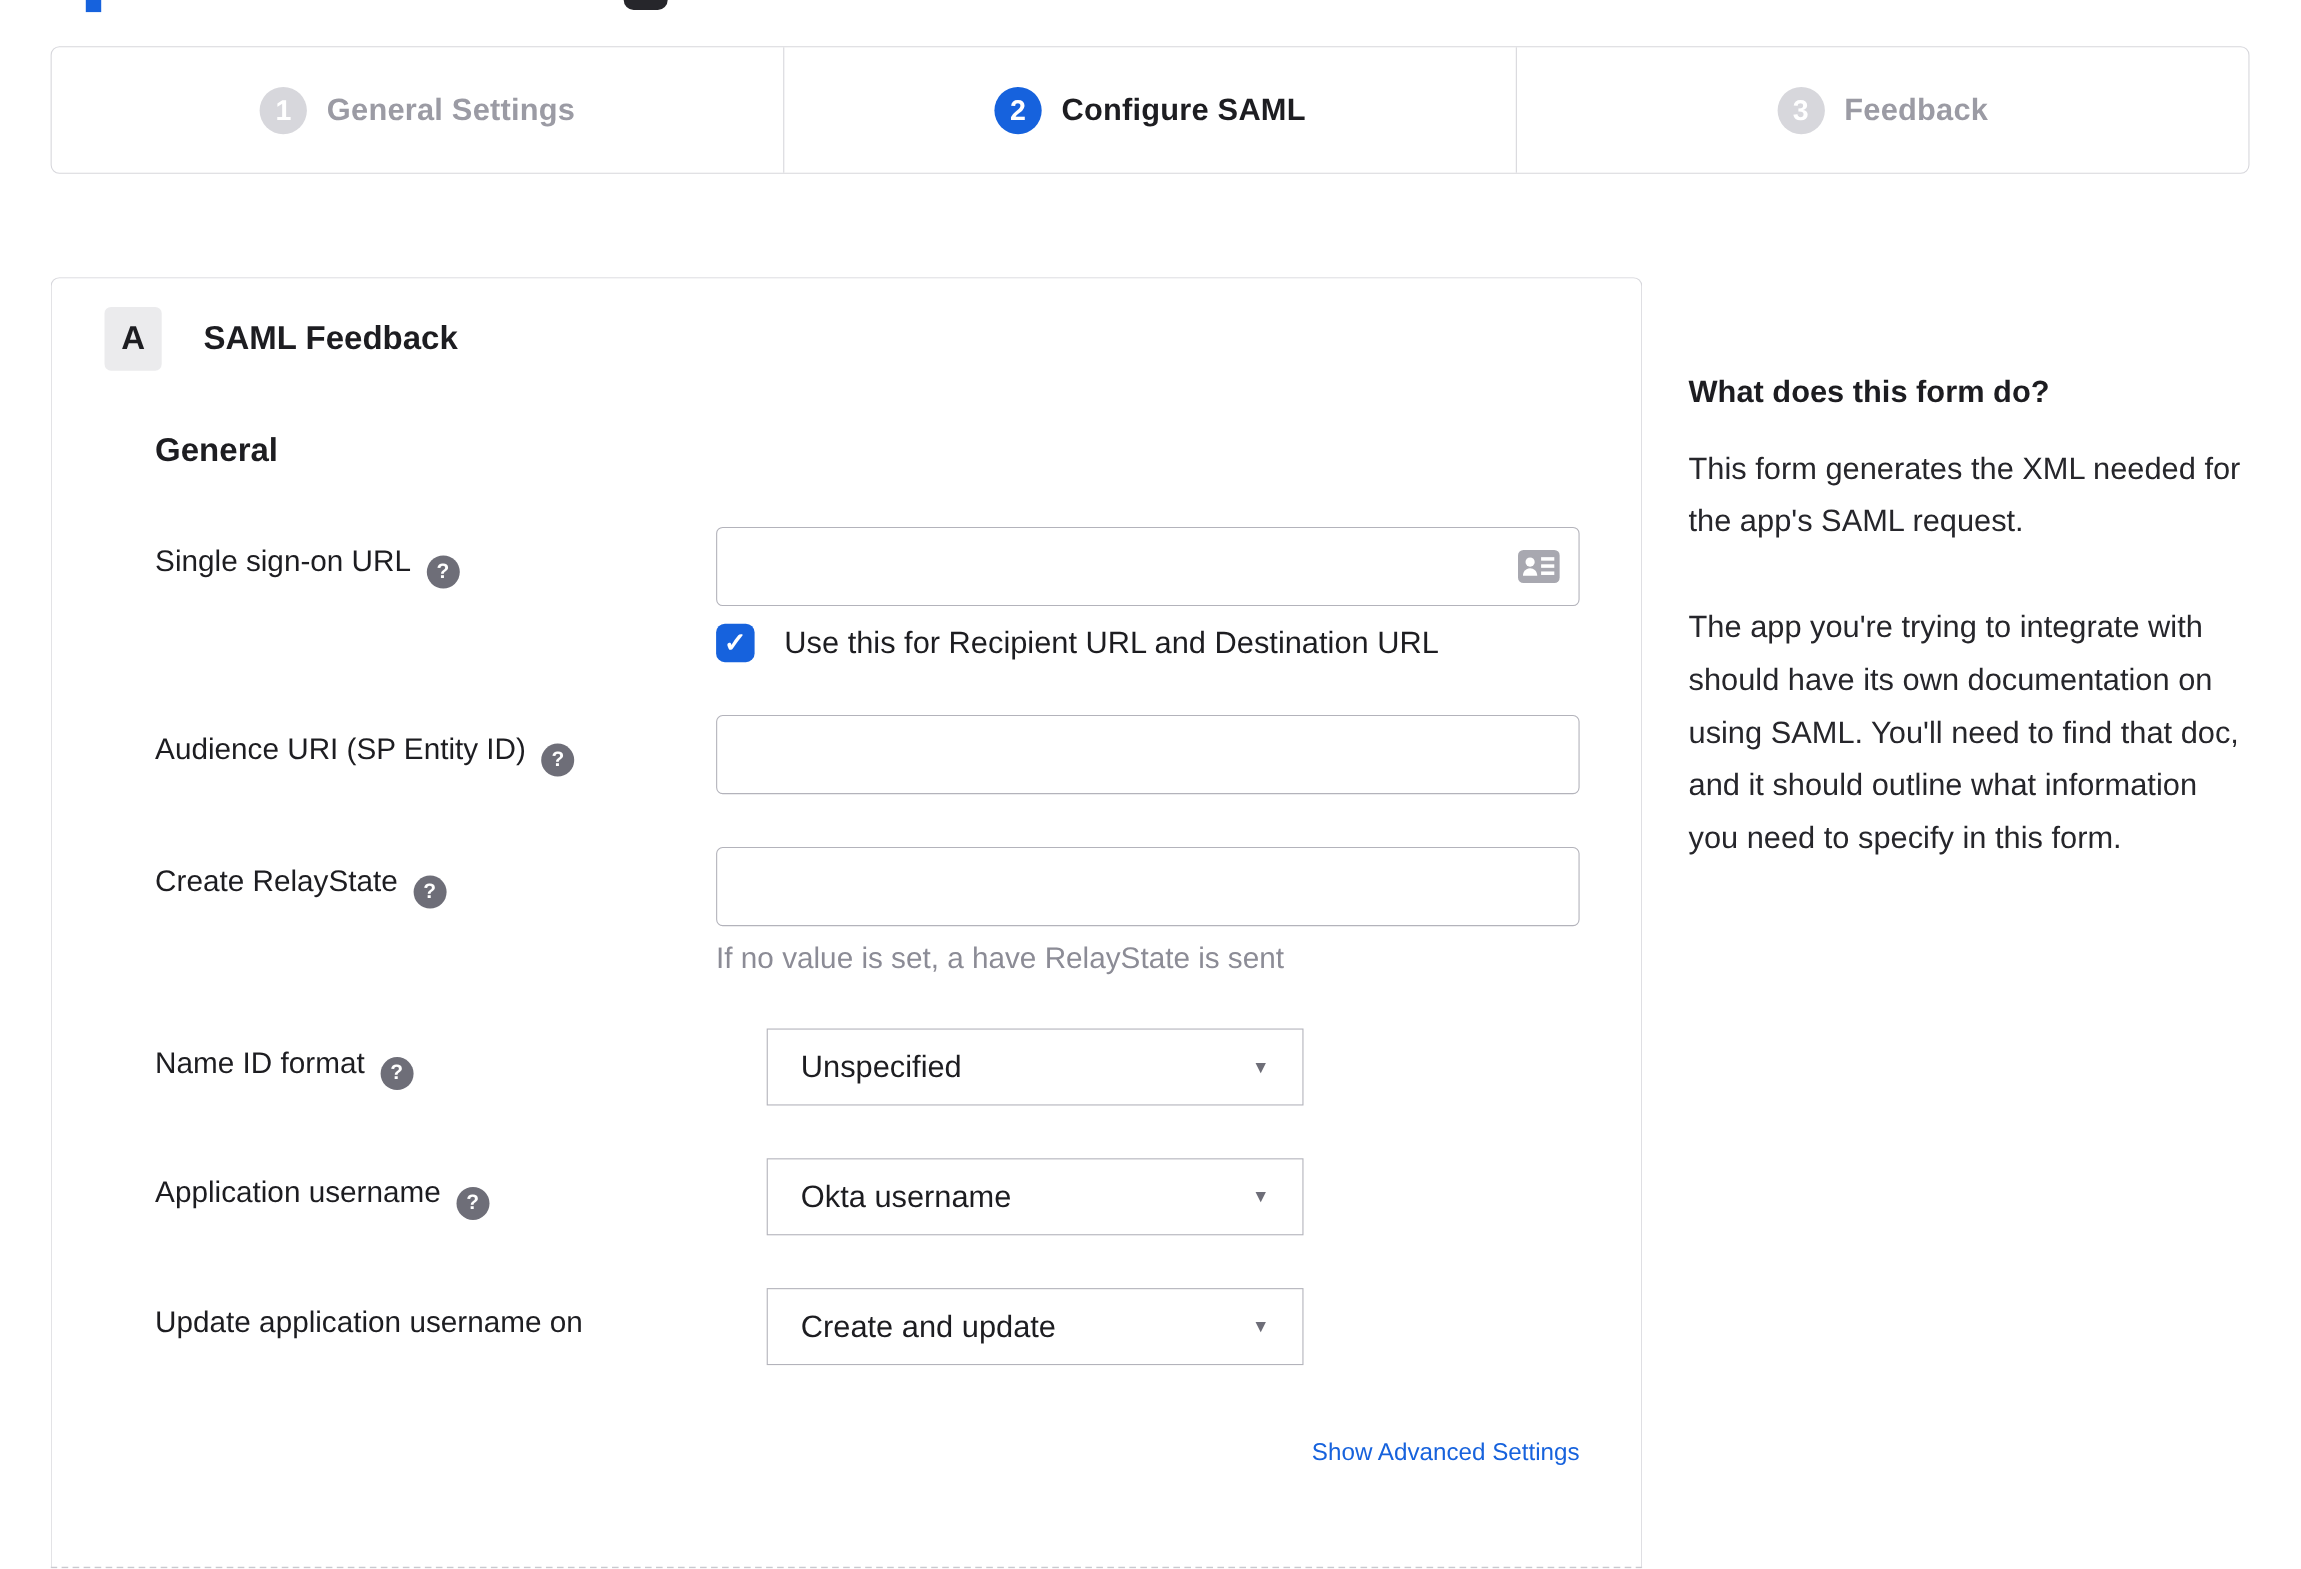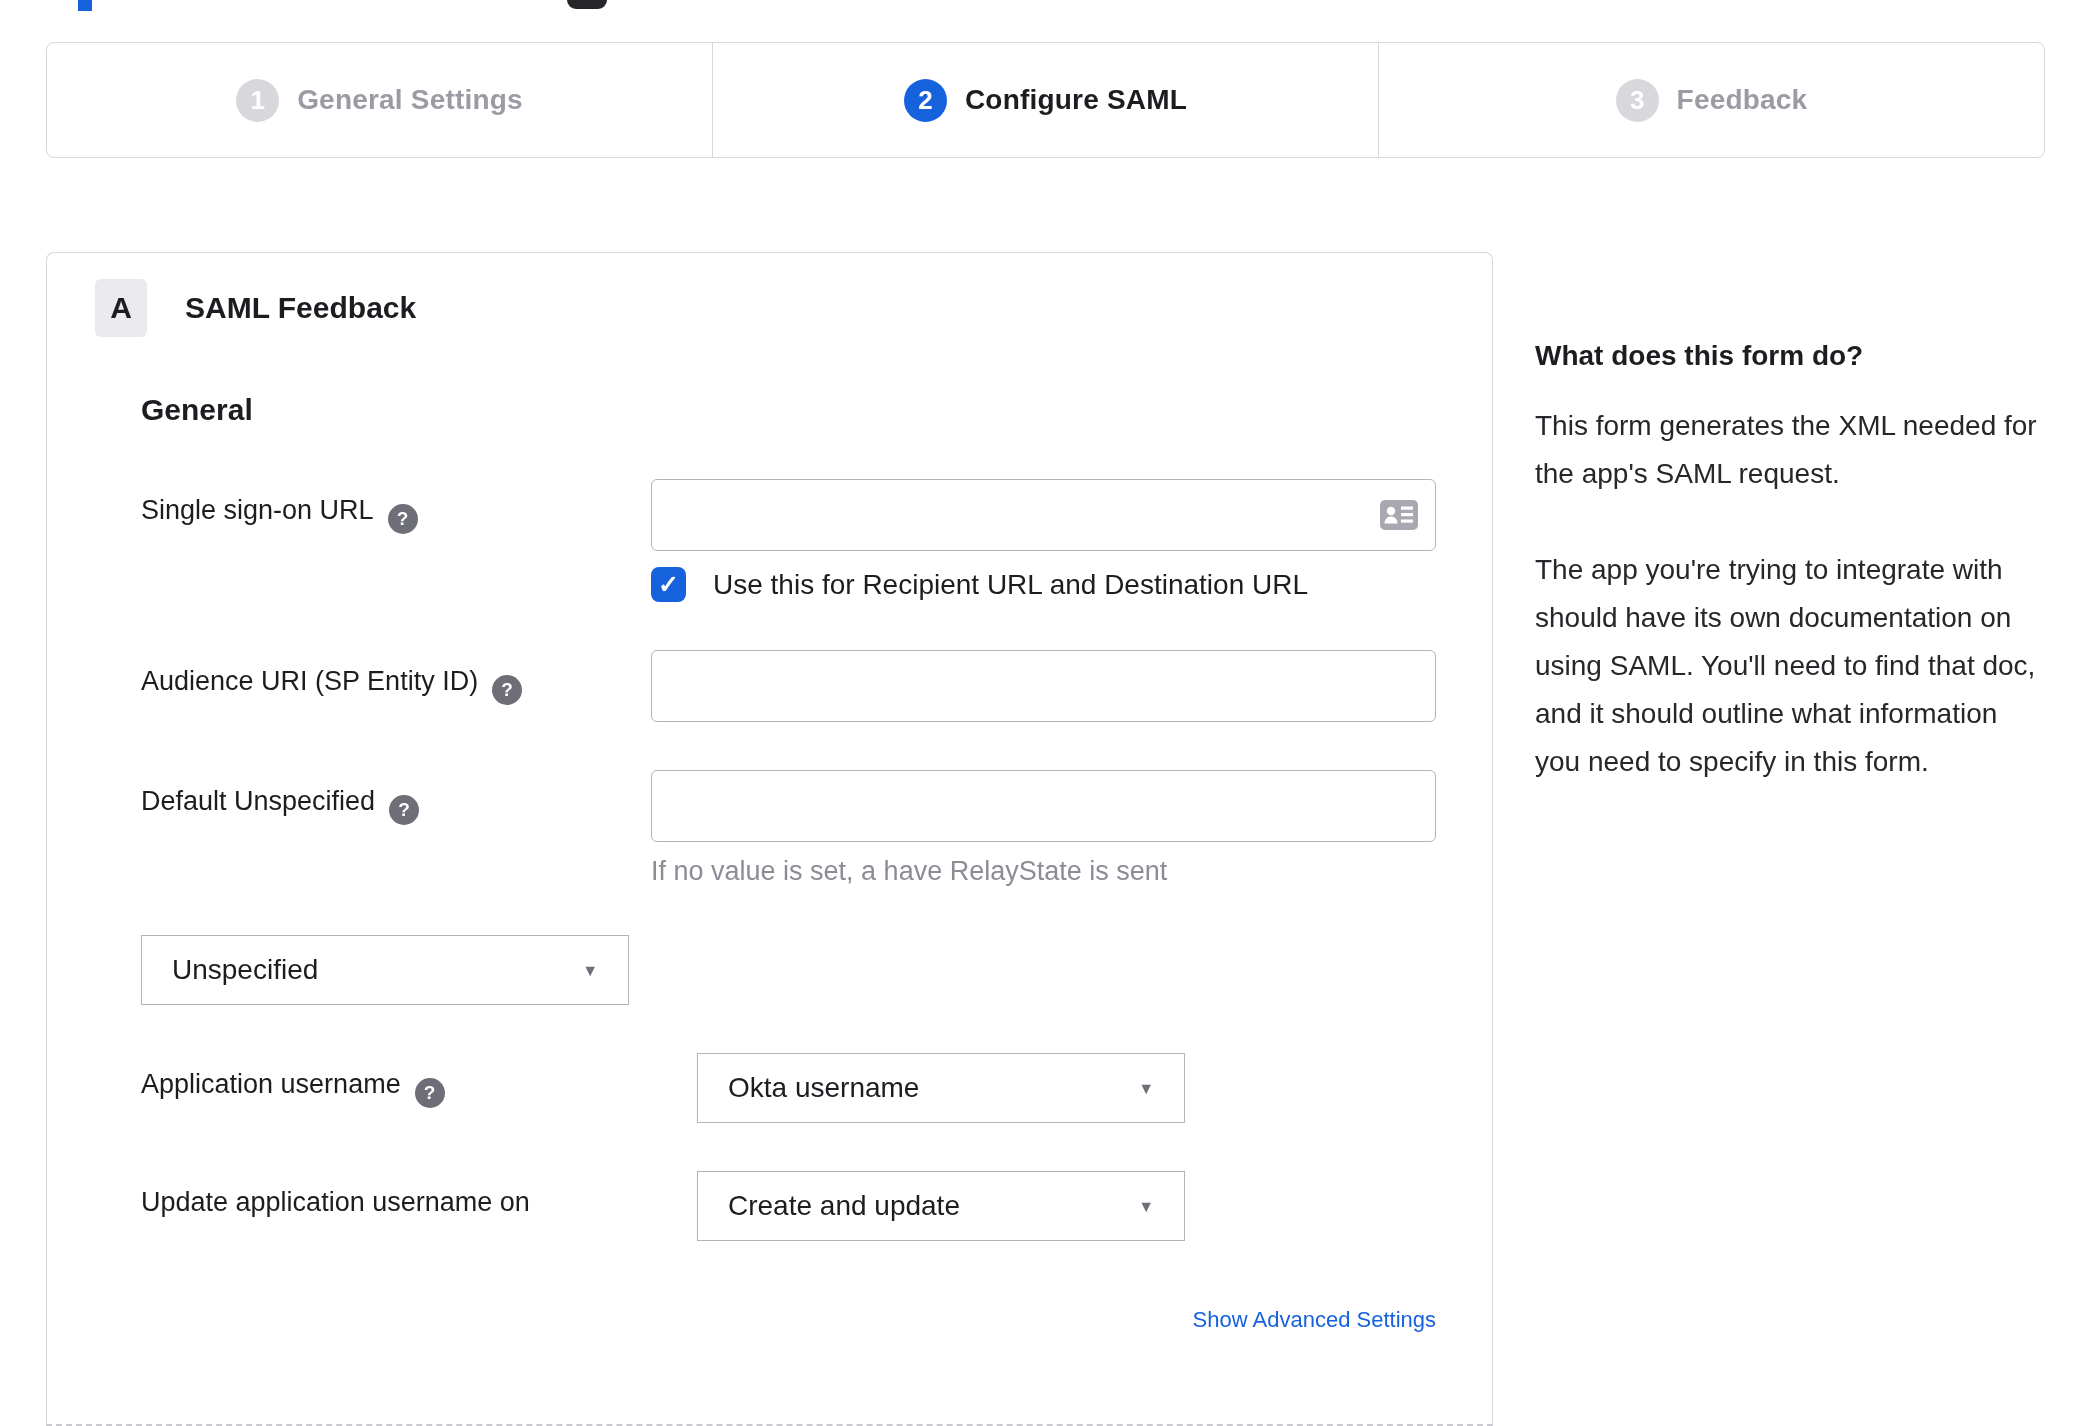--- a/index.html
+++ b/index.html
@@ -132,31 +132,34 @@
         </div>
         <div class="control">
           <div class="text-input-wrap">
             <input class="text-input" type="text" value="" style="">
           </div>
         </div>
       </div>
 
       <div class="form-row">
         <div class="row-label">
-          <span>Default Unspecified</span><span class="help-icon">?</span>
+          <span>Create RelayState</span><span class="help-icon">?</span>
         </div>
         <div class="control">
           <div class="text-input-wrap">
             <input class="text-input" type="text" value="" style="">
           </div>
           <div class="helper-text">If no value is set, a have RelayState is sent</div>
         </div>
       </div>
 
       <div class="form-row">
+        <div class="row-label">
+          <span>Name ID format</span><span class="help-icon">?</span>
+        </div>
         <div class="control">
           <div class="dropdown">
             <span class="dropdown-value">Unspecified</span>
             <span class="dropdown-caret">▼</span>
           </div>
         </div>
       </div>
 
       <div class="form-row">
         <div class="row-label">

